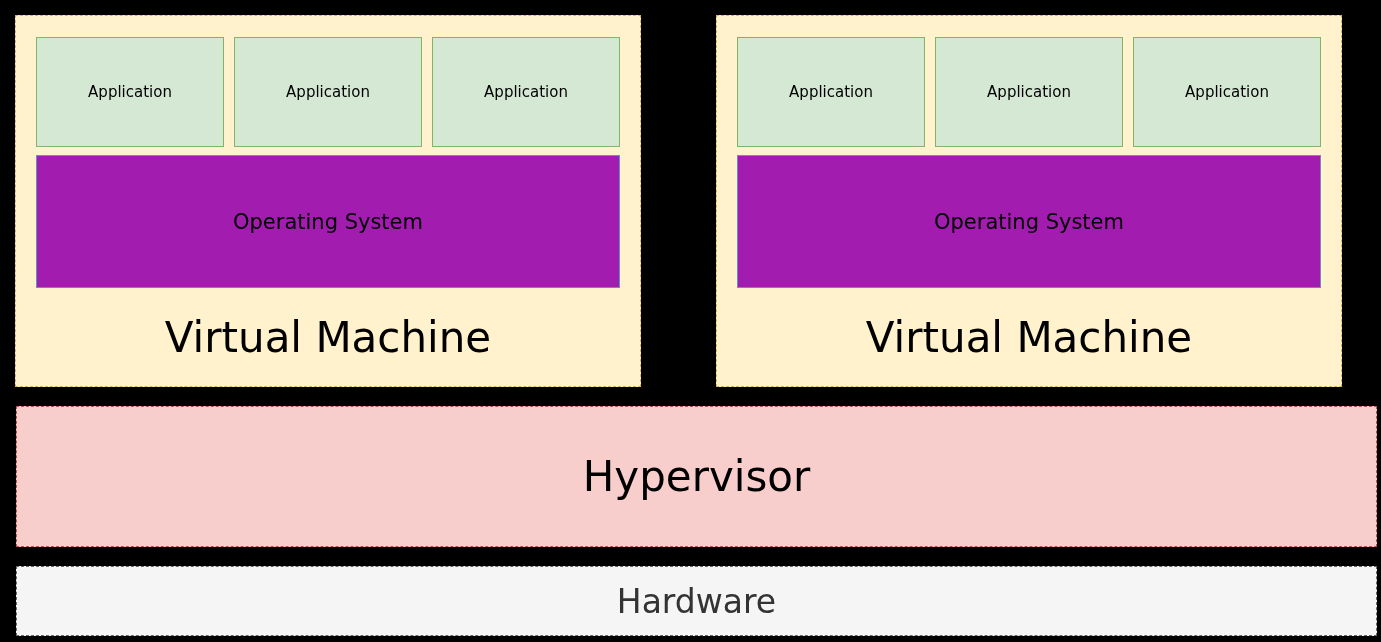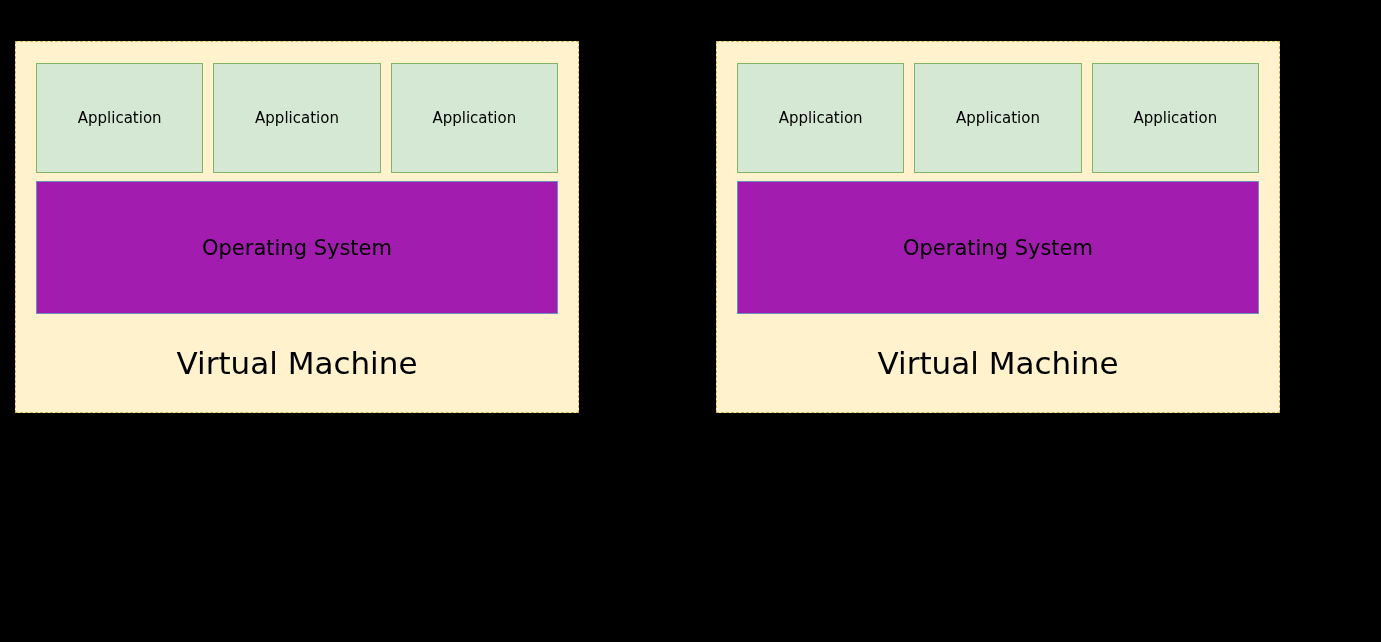--- a/index.html
+++ b/index.html
@@ -11,29 +11,28 @@
     position: relative;
     width: 1381px;
     height: 642px;
     background: #000000;
     font-family: "DejaVu Sans", "Liberation Sans", sans-serif;
     overflow: hidden;
   }
   .vm {
     position: absolute;
     top: 15px;
-    width: 564px;
+    width: 626px;
     height: 372px;
     box-sizing: border-box;
     background: #FFF2CC;
     border: 1px dashed #D6B656;
     display: flex;
     flex-direction: column;
     padding: 21px 20px 0 20px;
-    margin-top: 26px;
   }
   .vm--1 { left: 15px; }
   .vm--2 { left: 716px; }
   .apps-row {
     display: flex;
     gap: 10px;
     height: 110px;
     flex: 0 0 auto;
   }
   .app-box {
@@ -58,21 +57,21 @@
     align-items: center;
     justify-content: center;
     font-size: 21px;
     color: #000000;
   }
   .vm-label {
     flex: 1 1 auto;
     display: flex;
     align-items: center;
     justify-content: center;
-    font-size: 31px;
+    font-size: 42px;
     color: #000000;
     white-space: nowrap;
   }
   .hypervisor {
     position: absolute;
     left: 16px;
     top: 406px;
     width: 1361px;
     height: 141px;
     box-sizing: border-box;
@@ -134,15 +133,21 @@
       <div class="app-box">
         <span>Application</span>
       </div>
     </div>
     <div class="os-box">
       <span>Operating System</span>
     </div>
     <div class="vm-label">Virtual Machine</div>
   </div>
 
+  <div class="hypervisor">
+    <span>Hypervisor</span>
+  </div>
 
+  <div class="hardware">
+    <span>Hardware</span>
+  </div>
 
 </div>
 
 </body></html>

